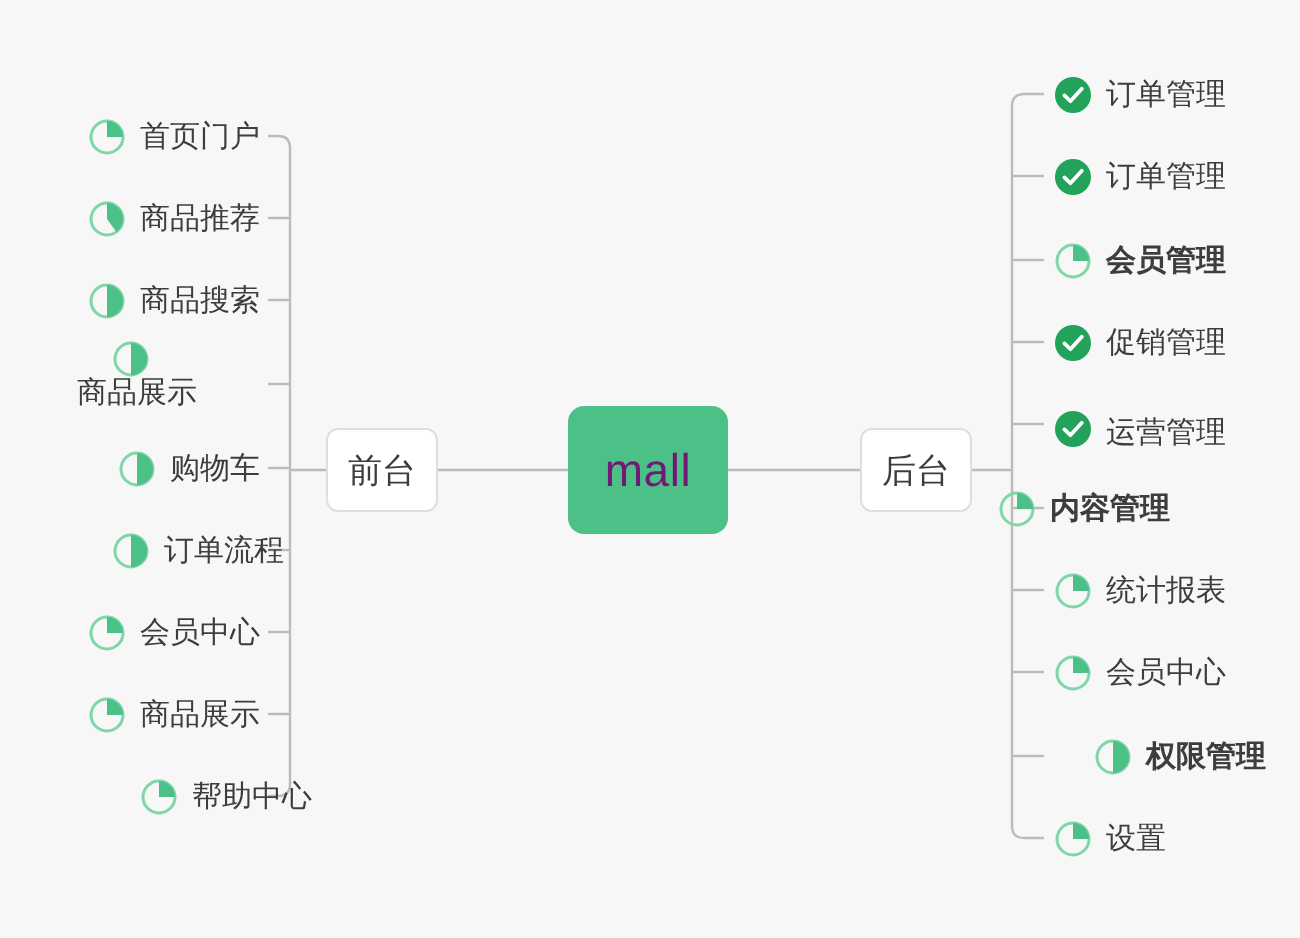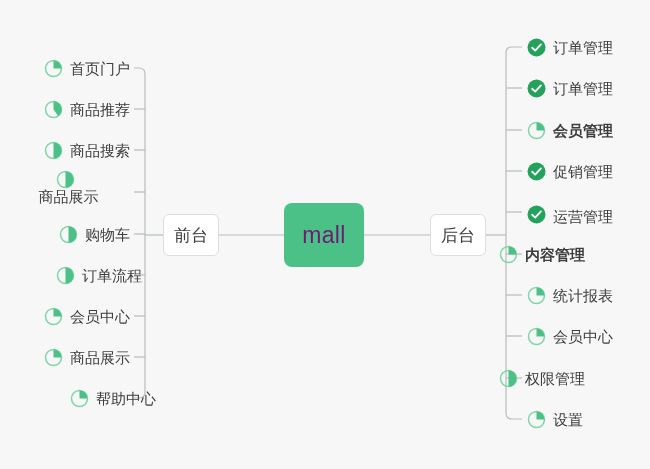--- a/index.html
+++ b/index.html
@@ -297,21 +297,21 @@
       </div>
       <div class="leaf leaf-right" style="top: 324px; left: 527px;">
         <span style="display: flex;">
           <svg class="status-icon" viewBox="0 0 19 19" xmlns="http://www.w3.org/2000/svg">
             <circle cx="9.5" cy="9.5" r="8" fill="none" stroke="#7fd6a8" stroke-width="1.5"></circle>
             <path d="M 9.5 9.5 L 9.5 1.5 A 8 8 0 0 1 17.50 9.50 Z" fill="#4cc187"></path>
           </svg>
         </span>
         <span class="leaf-label">会员中心</span>
       </div>
-      <div class="leaf leaf-right" style="top: 366px; left: 499px;">
+      <div class="leaf leaf-right" style="top: 366px; left: 547px; font-weight: bold;">
         <span style="display: flex;">
           <svg class="status-icon" viewBox="0 0 19 19" xmlns="http://www.w3.org/2000/svg">
             <circle cx="9.5" cy="9.5" r="8" fill="none" stroke="#7fd6a8" stroke-width="1.5"></circle>
             <path d="M 9.5 9.5 L 9.5 1.5 A 8 8 0 0 1 9.50 17.50 Z" fill="#4cc187"></path>
           </svg>
         </span>
         <span class="leaf-label">权限管理</span>
       </div>
       <div class="leaf leaf-right" style="top: 407px; left: 527px;">
         <span style="display: flex;">

